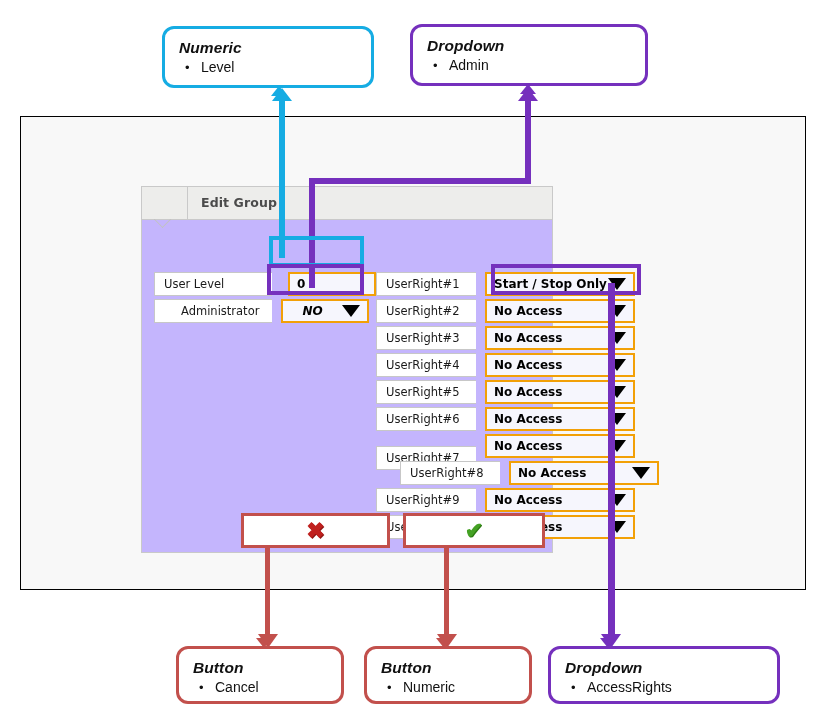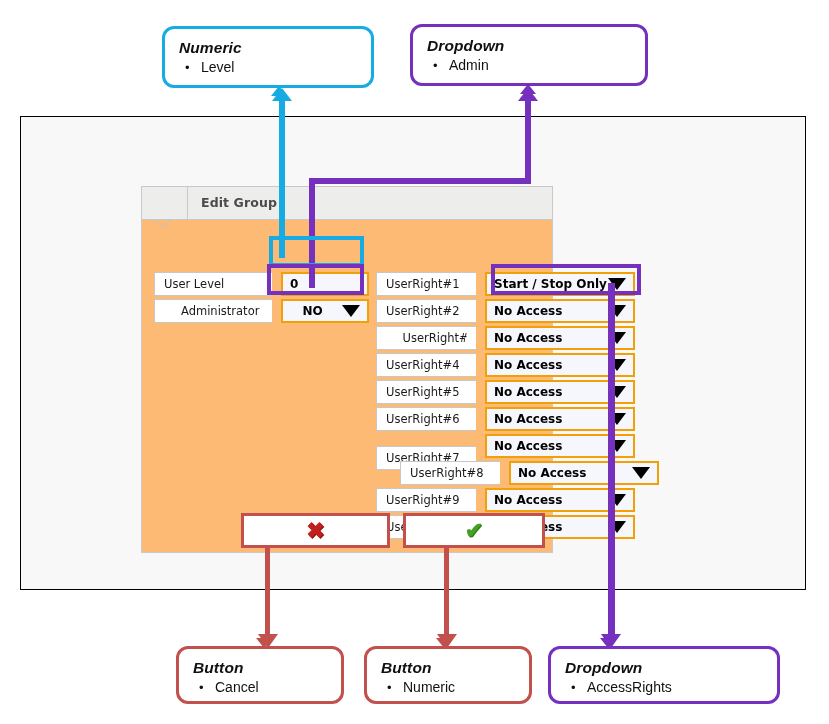--- a/index.html
+++ b/index.html
@@ -71,21 +71,21 @@
     z-index: 2;
   }
 
   
   #dialog-panel {
     position: absolute;
     left: 141px;
     top: 186px;
     width: 412px;
     height: 367px;
-    background: #fdba74;
+    background: #c4b5fd;
     border: 1px solid #c9c9c9;
     box-sizing: border-box;
     z-index: 5;
   }
 
   #tabbar {
     position: relative;
     height: 33px;
     background: #ededeb;
     border-bottom: 1px solid #c9c9c9;
@@ -185,20 +185,21 @@
     padding-left: 7px;
     white-space: nowrap;
     overflow: hidden;
     line-height: 16px;
     max-height: 18px;
   }
   .val-text.centered {
     flex: 1;
     text-align: center;
     padding-left: 0;
+    font-style: italic;
   }
   .caret {
     width: 0; height: 0;
     border-left: 9px solid transparent;
     border-right: 9px solid transparent;
     border-top: 12px solid #000000;
     margin-right: 7px;
     margin-left: auto;
     flex: 0 0 auto;
   }
@@ -340,21 +341,21 @@
   <div id="dialog-panel">
     <div id="tabbar">
       <div id="tab-spacer">
         <div id="tab-notch"></div>
       </div>
       <div id="tab-title">Edit Group</div>
     </div>
 
     <div id="panel-body">
 
-      <div class="field-row" style="left:12px; top:52px;">
+      <div class="field-row" style="left:12px; top:52px;gap:7px;">
         <div class="tag-label" style="width:118px;">User Level</div>
         <div class="val-box" style="width:88px; margin-left:9px;">
           <span class="val-text">0</span>
         </div>
       </div>
 
       <div class="field-row" style="left:12px; top:79px;">
         <div class="tag-label" style="width:118px;padding-left:26px;">Administrator</div>
         <div class="val-box" style="width:88px; margin-left:9px;">
           <span class="val-text centered">NO</span>
@@ -370,21 +371,21 @@
             <span class="caret"></span>
           </div>
         </div>
         <div class="field-row" style="left:234px; top:79px;">
           <div class="tag-label" style="width:100px;">UserRight#2</div>
           <div class="val-box" style="width:150px; margin-left:9px;">
             <span class="val-text">No Access</span>
             <span class="caret"></span>
           </div>
         </div>
-        <div class="field-row" style="left:234px; top:106px;text-align:right;">
+        <div class="field-row" style="left:234px; top:106px;">
           <div class="tag-label" style="width:100px;">UserRight#3</div>
           <div class="val-box" style="width:150px; margin-left:9px;">
             <span class="val-text">No Access</span>
             <span class="caret"></span>
           </div>
         </div>
         <div class="field-row" style="left:234px; top:133px;justify-content:flex-end;">
           <div class="tag-label" style="width:100px;">UserRight#4</div>
           <div class="val-box" style="width:150px; margin-left:9px;">
             <span class="val-text">No Access</span>

